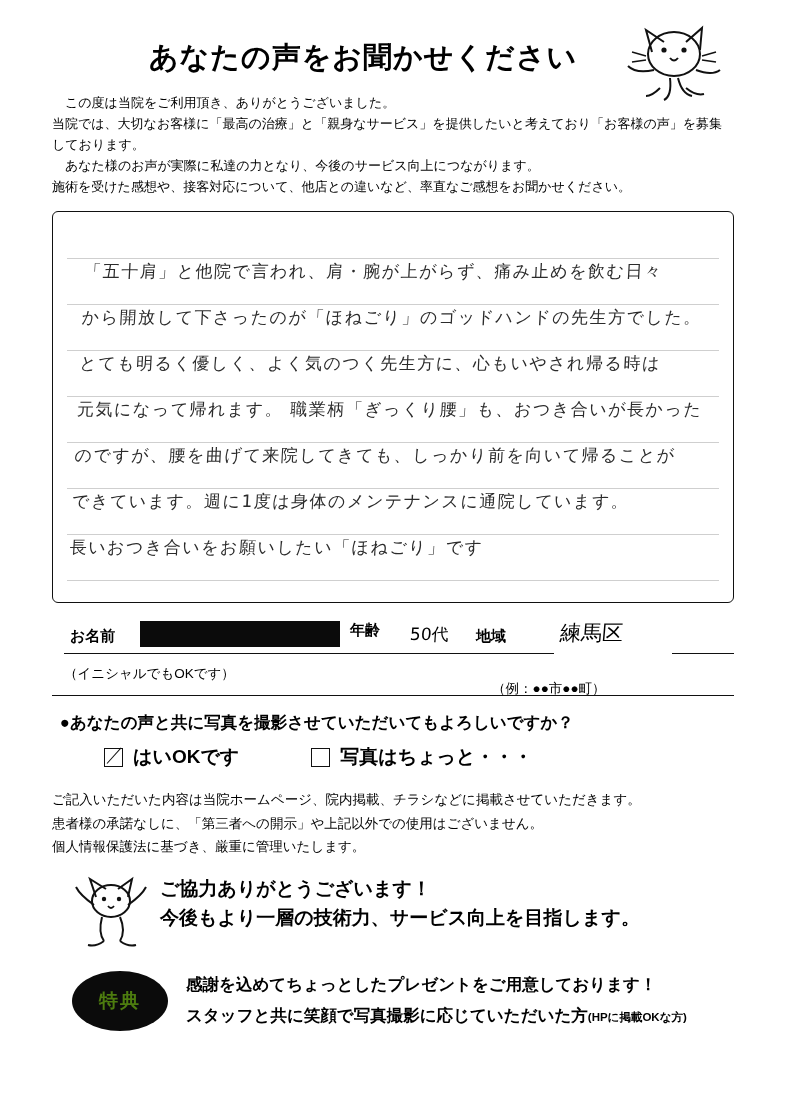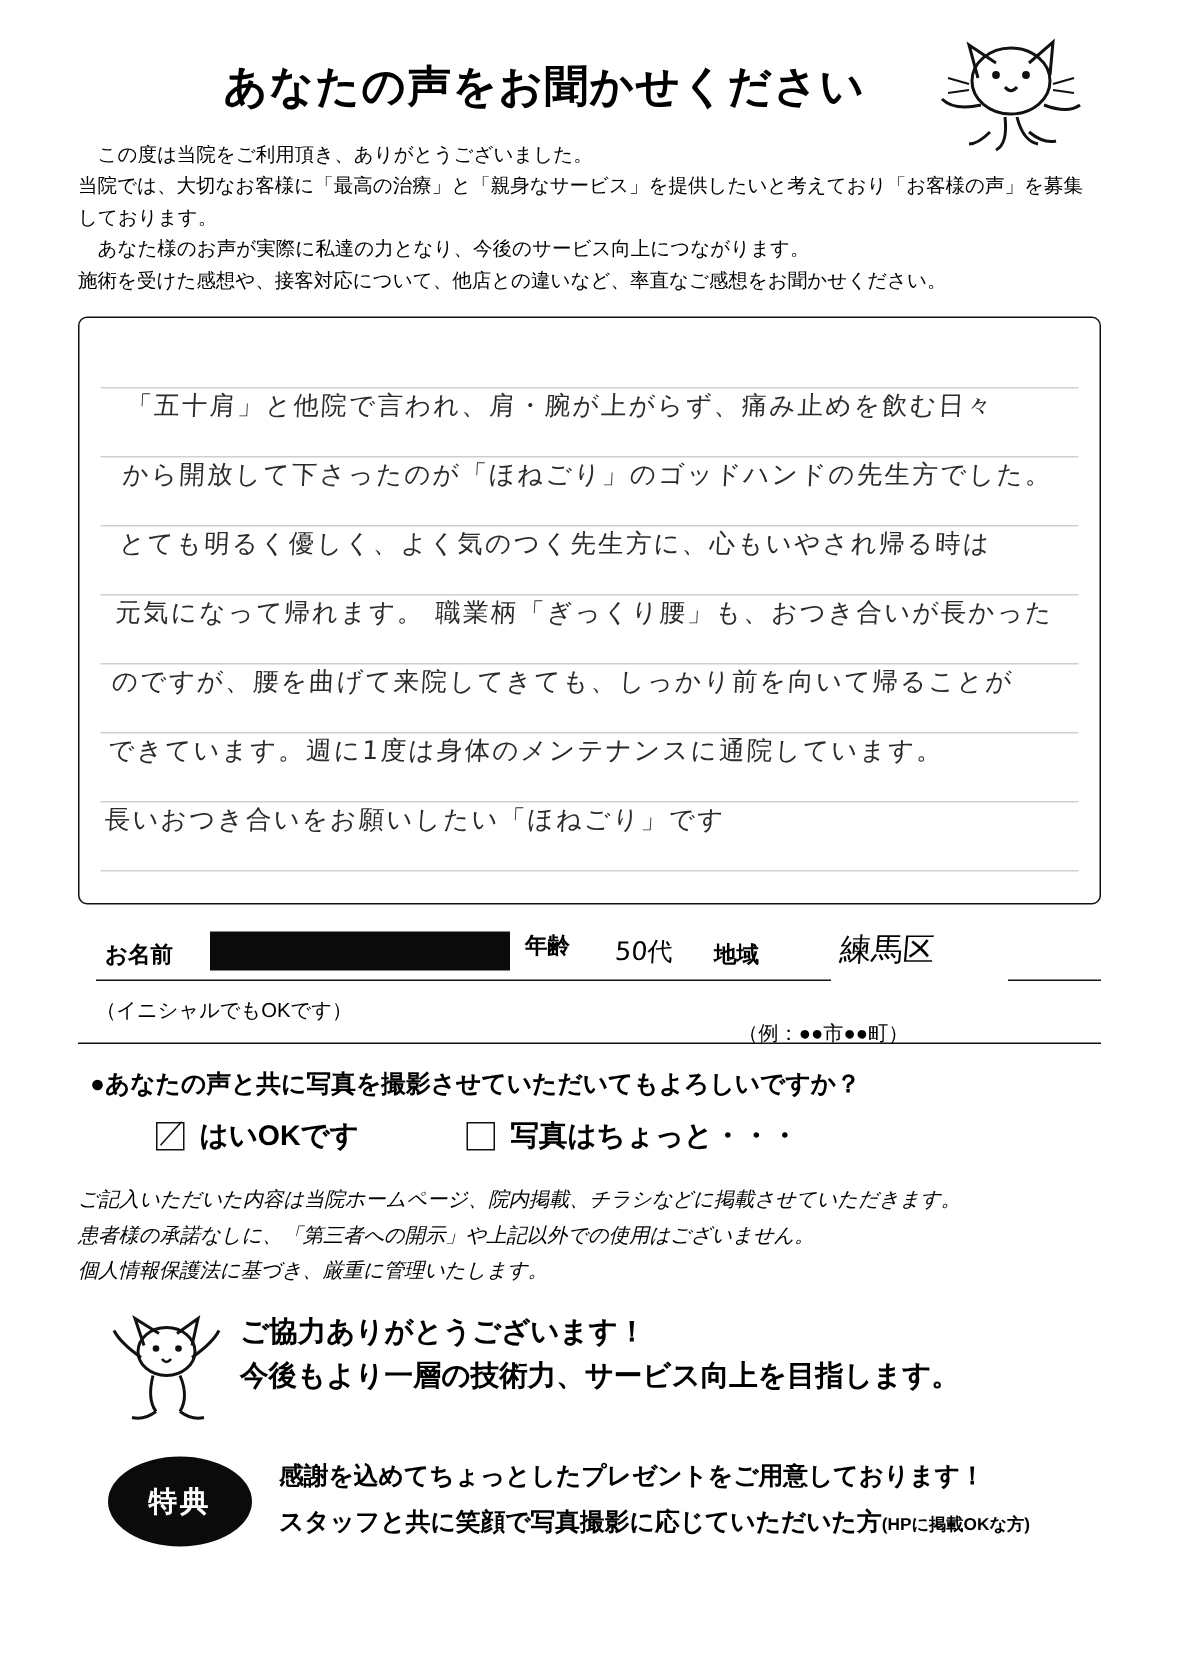--- a/index.html
+++ b/index.html
@@ -199,21 +199,20 @@
     transform-origin: left center;
   }
   .check-opt { display: flex; align-items: center; }
   .check-opt.second { margin-left: 72px; }
 
   
   .fineprint {
     margin: 18px 52px 6px 52px;
     font-size: 13.5px;
     line-height: 1.75;
-    font-style: italic;
   }
   .fineprint p { margin: 0; }
 
   
   .thanks {
     position: relative;
     margin: 16px 52px 0 52px;
     min-height: 76px;
   }
   .thanks-cat {
@@ -237,21 +236,21 @@
     min-height: 80px;
   }
   .bonus-badge {
     position: absolute;
     left: 20px;
     top: 6px;
     width: 96px;
     height: 60px;
     background: #0b0b0b;
     border-radius: 50%;
-    color: #ffffff;
+    color: #4d7c0f;
     font-size: 19px;
     font-weight: bold;
     display: flex;
     align-items: center;
     justify-content: center;
     letter-spacing: 2px;
   }
   .bonus-lines {
     margin-left: 134px;
     padding-top: 4px;

